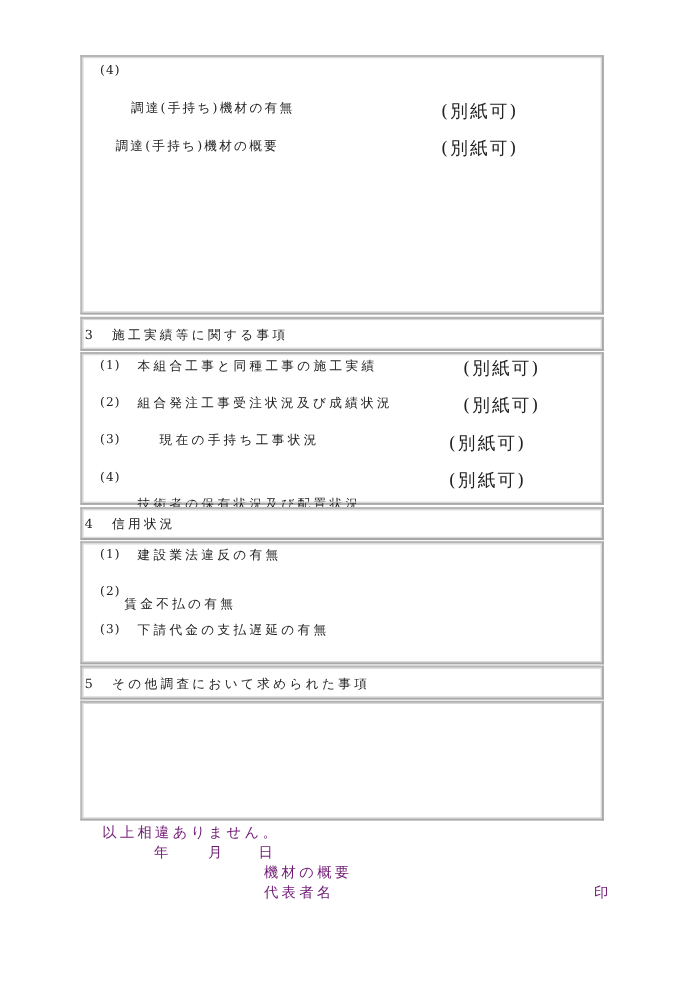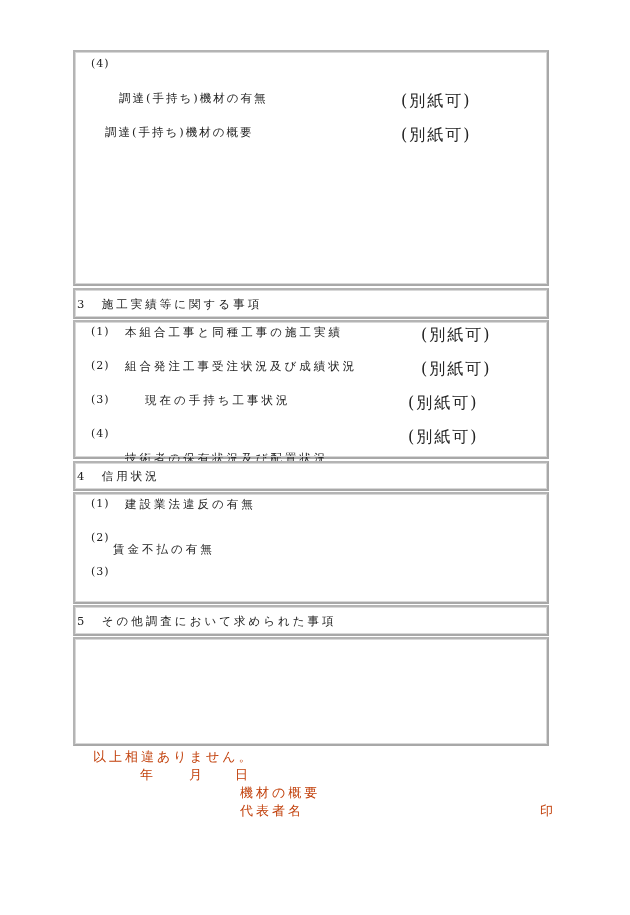--- a/index.html
+++ b/index.html
@@ -6,21 +6,21 @@
   body { width:630px; height:915px; position:relative; overflow:hidden;
          font-family:"DejaVu Serif","Liberation Serif",serif; color:#222; }
   .box { position:absolute; left:73px; width:476px; box-sizing:border-box;
          border:2px solid #b4b4b4; border-right-color:#a8a8a8; border-bottom-color:#a8a8a8;
          background:#fff; }
   .box::after { content:""; position:absolute; inset:0; border:1px solid #d8d8d8; pointer-events:none; }
   .row { position:absolute; font-size:11.5px; letter-spacing:3px; white-space:nowrap; line-height:14px; }
   .num { position:absolute; font-size:11px; letter-spacing:1px; }
   .note { position:absolute; font-size:16px; letter-spacing:2px; white-space:nowrap; }
   .hdr { position:absolute; left:2px; font-size:11.5px; letter-spacing:3px; white-space:nowrap; }
-  .foot { position:absolute; font-family:"DejaVu Sans","Liberation Sans",sans-serif; font-size:13px; letter-spacing:3px; white-space:nowrap; color:#c2410c; }
+  .foot { position:absolute; font-family:"DejaVu Sans","Liberation Sans",sans-serif; font-size:13px; letter-spacing:3px; white-space:nowrap; color:#701a75; }
 </style>
 </head>
 <body>
 
 <div class="box" style="top:50px;height:236px;">
   <span class="num" style="left:16px;top:5px;">(4)</span>
   <span class="row" style="left:44px;top:39px;letter-spacing:2px;">調達(手持ち)機材の有無</span>
   <span class="note" style="left:326px;top:39px;">(別紙可)</span>
   <span class="row" style="left:30px;top:73px;letter-spacing:2px;">調達(手持ち)機材の概要</span>
   <span class="note" style="left:326px;top:73px;">(別紙可)</span>
@@ -51,20 +51,21 @@
 <div class="box" style="top:461px;height:30px;text-align:right;">
   <span class="hdr" style="top:6px;">4　信用状況</span>
 </div>
 
 <div class="box" style="top:492px;height:112px;">
   <span class="num" style="left:16px;top:3px;">(1)</span>
   <span class="row" style="left:50px;top:3px;text-align:right;">建設業法違反の有無</span>
   <span class="num" style="left:16px;top:37px;">(2)</span>
   <span class="row" style="left:38px;top:37px;margin-top:11px;">賃金不払の有無</span>
   <span class="num" style="left:16px;top:71px;">(3)</span>
+  <span class="row" style="left:50px;top:71px;">下請代金の支払遅延の有無</span>
 </div>
 
 <div class="box" style="top:605px;height:31px;">
   <span class="hdr" style="top:7px;">5　その他調査において求められた事項</span>
 </div>
 
 <div class="box" style="top:637px;height:109px;">
   <span></span>
 </div>
 

